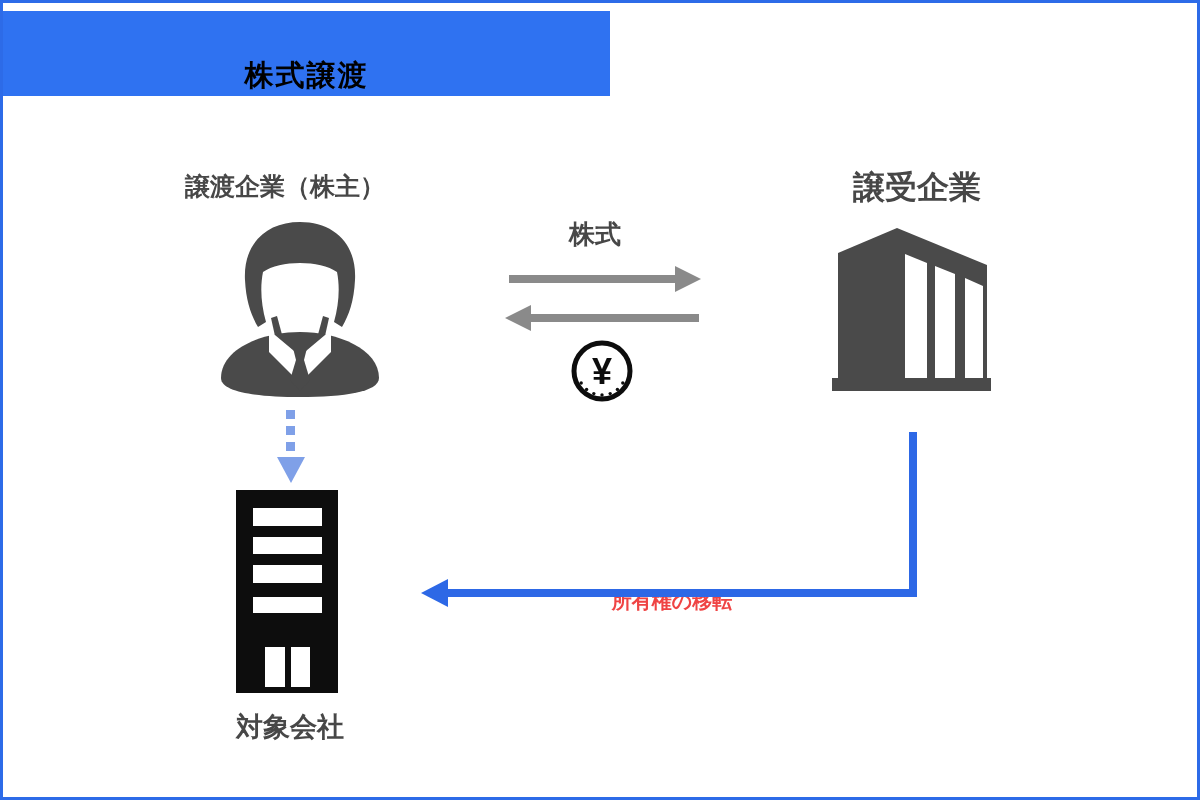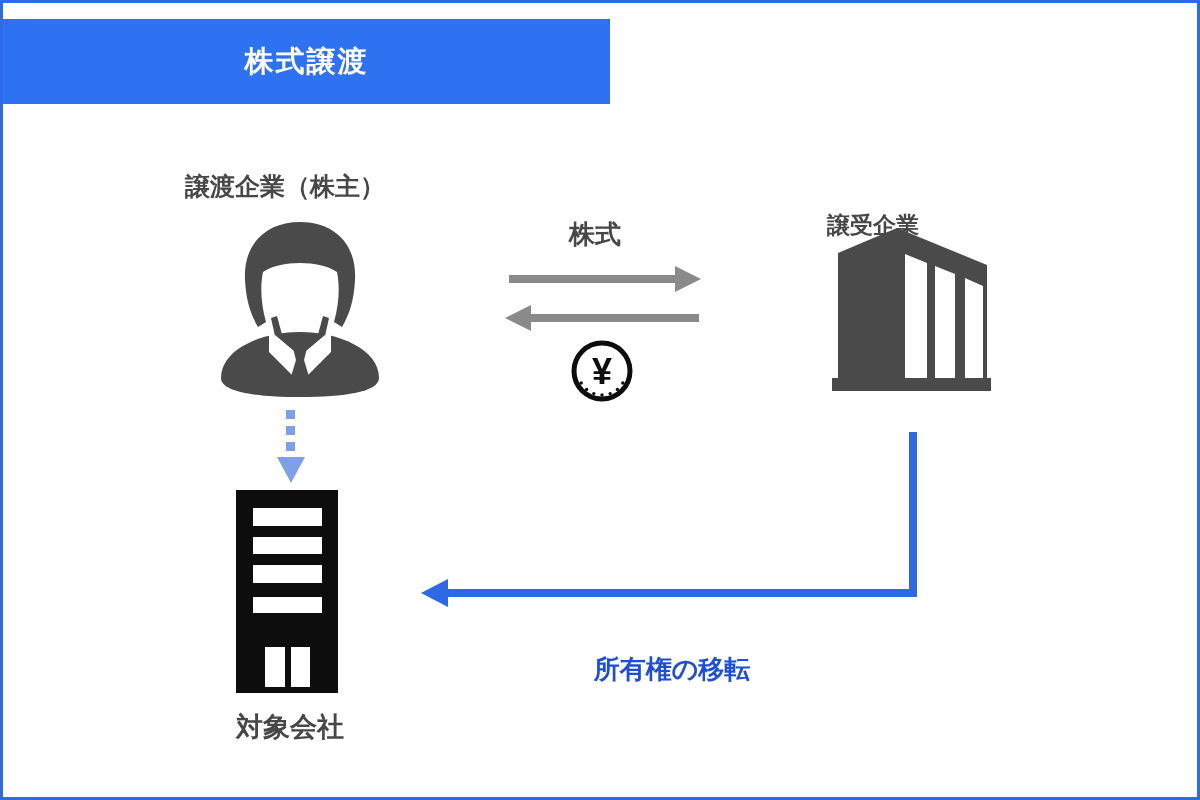--- a/index.html
+++ b/index.html
@@ -2,33 +2,33 @@
 <html><head>
 <meta charset="utf-8">
 <style>
   html,body { margin:0; padding:0; background:#ffffff; }
   .page {
     position:relative; width:1200px; height:800px; box-sizing:border-box;
     border:3px solid #2D6BE8; background:#ffffff; overflow:hidden;
     font-family:"Liberation Sans","DejaVu Sans",sans-serif;
   }
   .banner {
-    position:absolute; left:0; top:16px; width:607px; height:85px;
-    background:#2F72F1; color:#ffffff; display:flex; align-items:center;
+    position:absolute; left:0; top:8px; width:607px; height:85px;
+    background:#2F72F1; color:#000000; display:flex; align-items:flex-end;
     justify-content:center; font-size:29px; font-weight:bold; letter-spacing:2px;
   }
   .label {
     position:absolute; font-weight:bold; color:#474747;
     text-align:center; white-space:nowrap;
   }
   .label-transferor { left:117px; top:167px; width:330px; font-size:25px; }
-  .label-transferee { left:720px; top:163px; width:300px; font-size:23px;margin-top:44px; }
+  .label-transferee { left:764px; top:163px; width:300px; font-size:32px; }
   .label-shares     { left:512px; top:214px; width:160px; font-size:26px; }
   .label-target     { left:137px; top:706px; width:300px; font-size:27px; }
-  .label-ownership  { left:519px; top:649px; width:300px; font-size:26px; color:#1d4ed8; }
+  .label-ownership  { left:519px; top:585px; width:300px; font-size:20px; color:#ef4444; }
   .abs { position:absolute; }
   .person-icon   { left:213px; top:217px; }
   .arrows-gray   { left:500px; top:260px; }
   .yen-coin      { left:567px; top:336px; }
   .bldg-right    { left:827px; top:223px; }
   .bldg-target   { left:233px; top:487px; }
   .dashed-arrow  { left:270px; top:405px; }
   .l-arrow       { left:412px; top:422px; }
 </style>
 </head>

